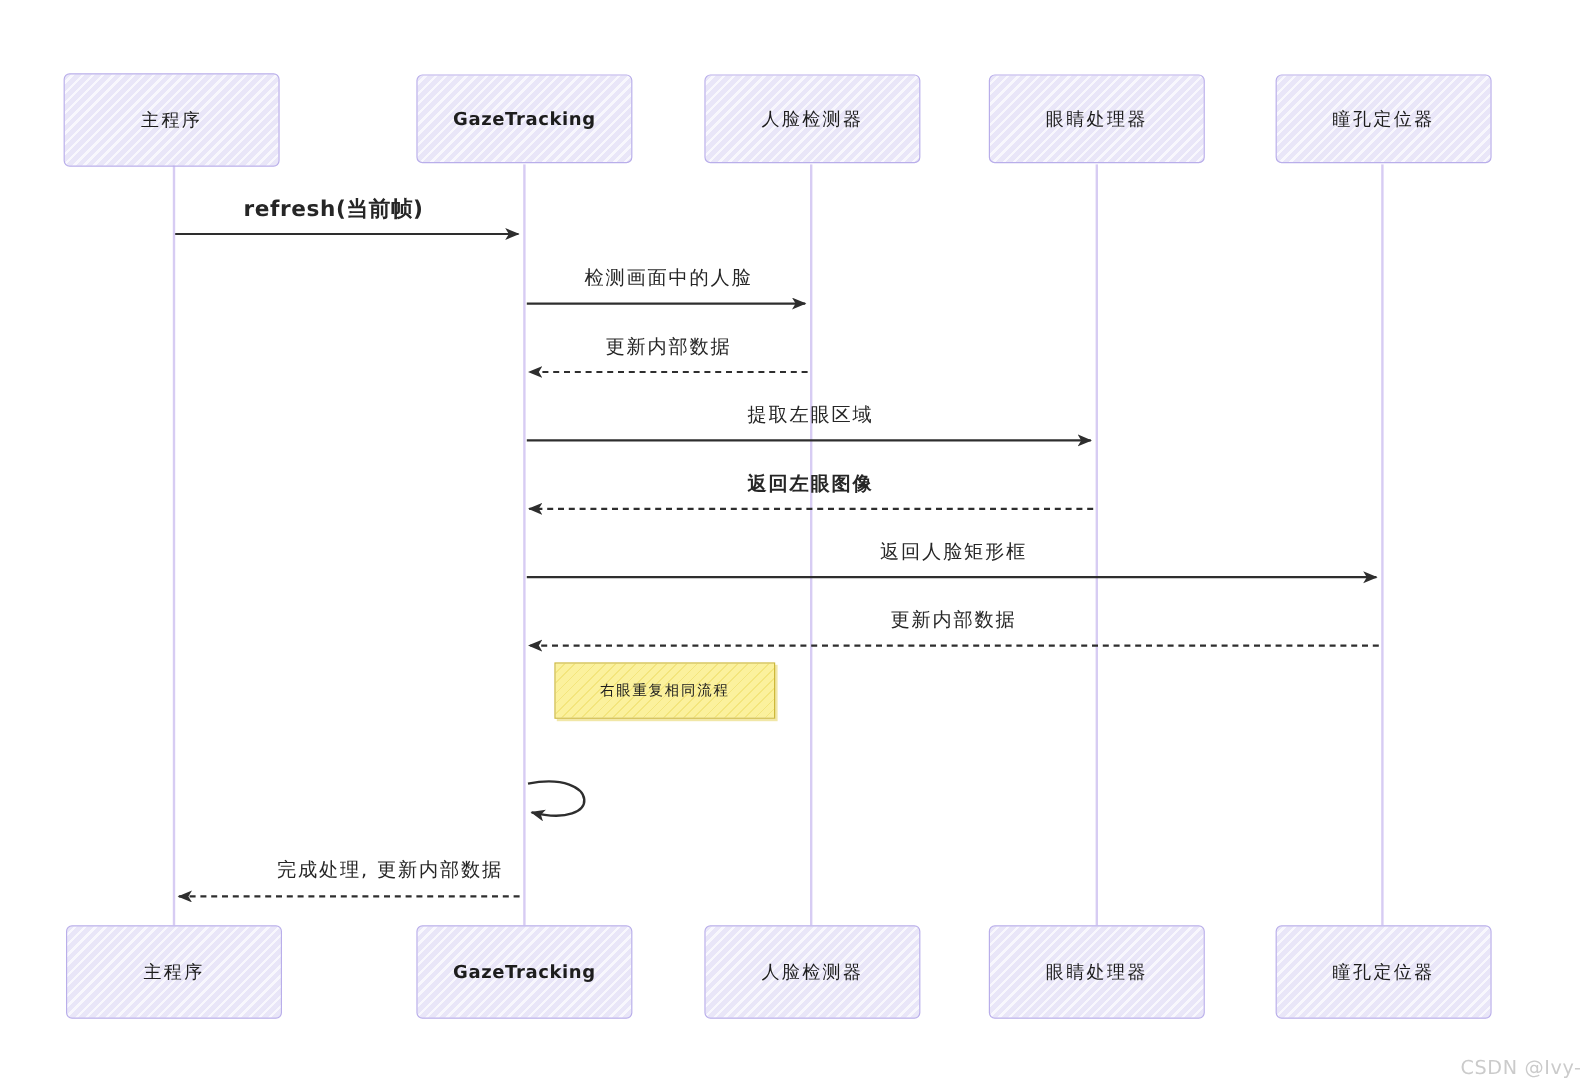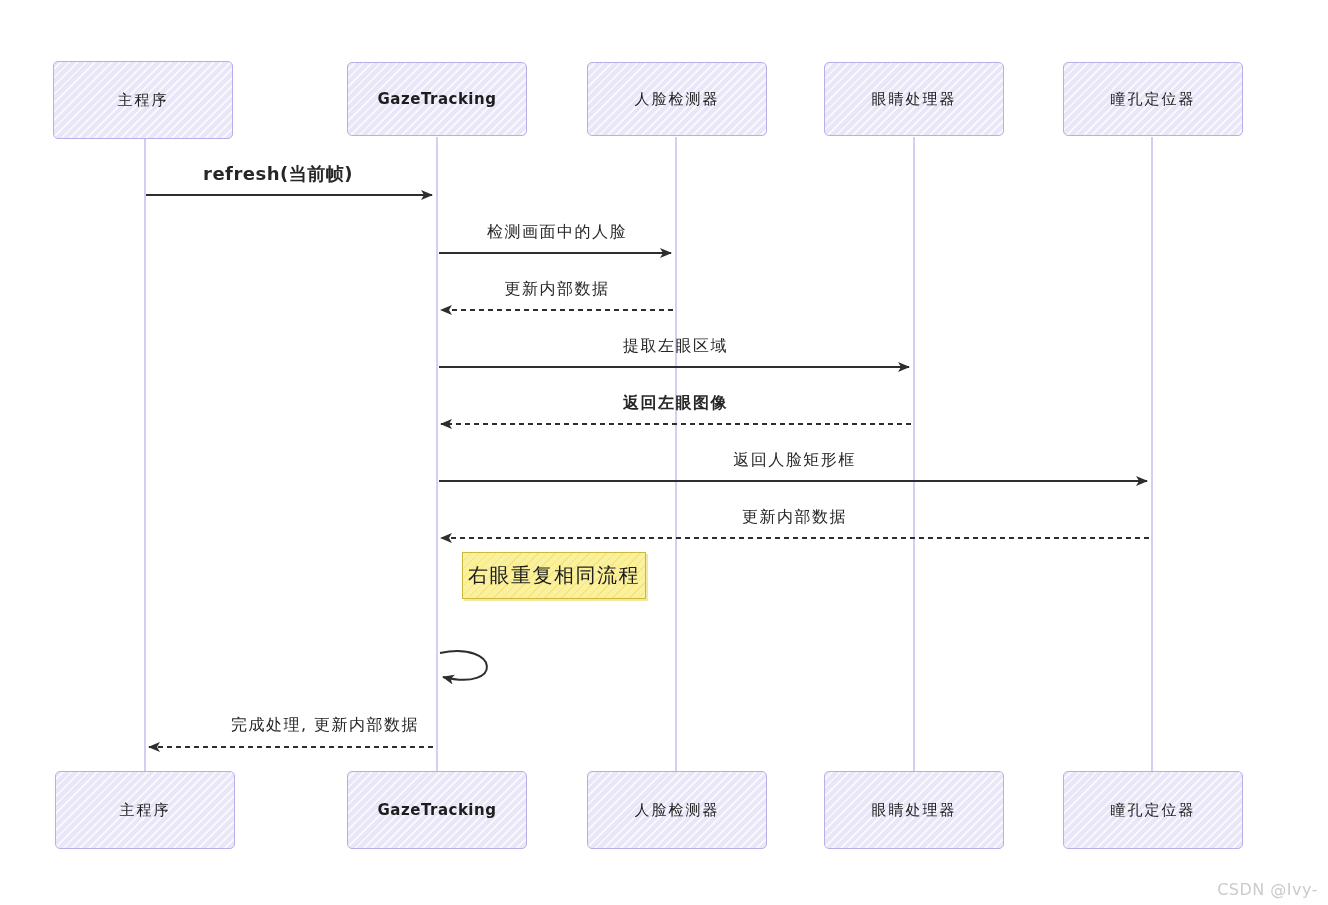--- a/index.html
+++ b/index.html
@@ -52,21 +52,21 @@
     position: absolute;
     left: 462px;
     top: 552px;
     width: 184px;
     height: 47px;
     border: 1.4px solid #cdb83a;
     background: repeating-linear-gradient(135deg, #fbf19d 0px, #fbf19d 5px, #f3e57c 5px, #f3e57c 6px);
     display: flex;
     align-items: center;
     justify-content: center;
-    font-size: 20px;
+    font-size: 12px;
     color: #1d1d1d;
     letter-spacing: 1.5px;
     box-shadow: 2px 2px 0 rgba(235, 221, 130, 0.7);
     box-sizing: border-box;
   }
   .watermark {
     position: absolute;
     right: 10px;
     bottom: 6px;
     font-size: 16px;

